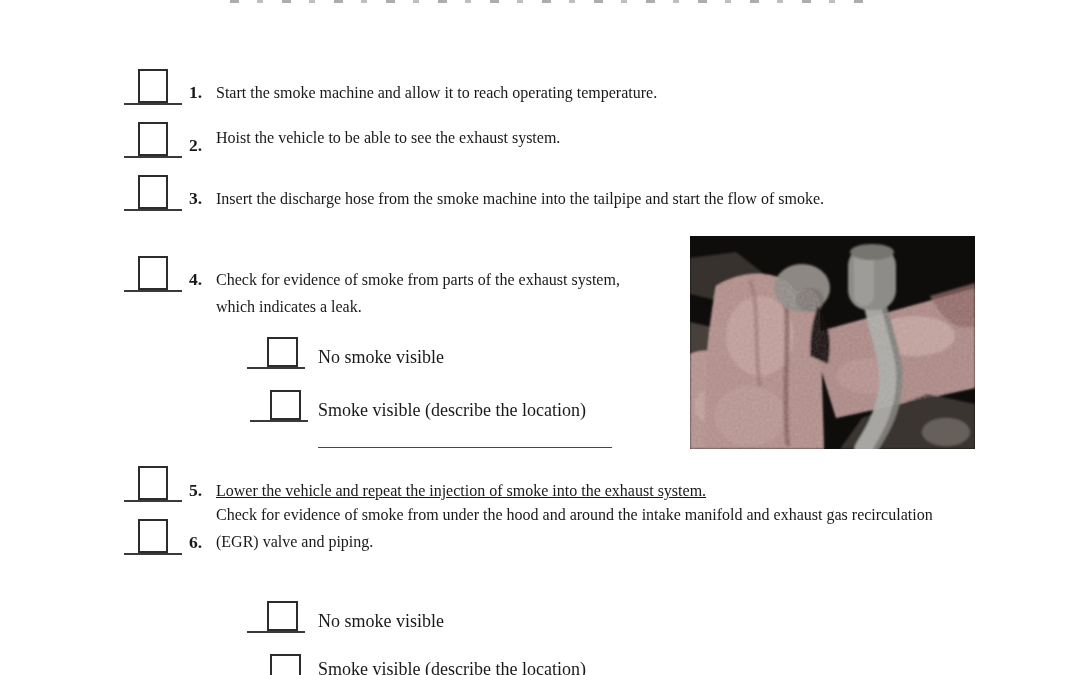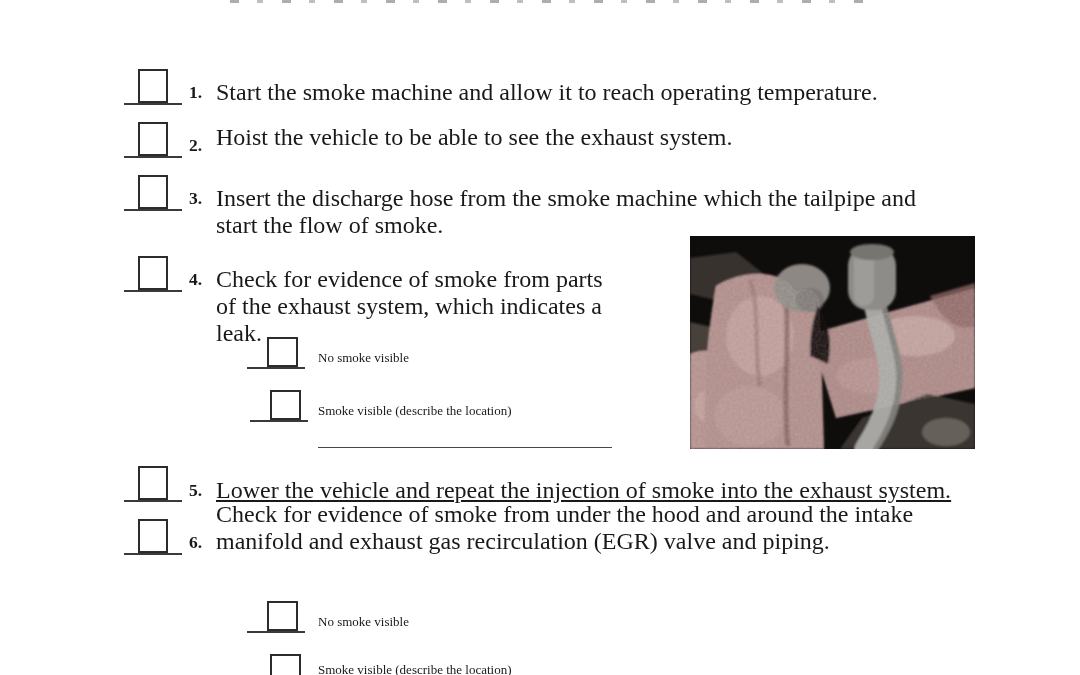--- a/index.html
+++ b/index.html
@@ -13,22 +13,22 @@
     background:repeating-linear-gradient(90deg,#6a6a6a 0 9px,transparent 9px 27px,#8a8a8a 27px 33px,transparent 33px 52px);
   }
   
   .cbx{position:absolute;width:58px;height:37px;}
   .cbx .box{position:absolute;left:14px;top:0;width:26px;height:30px;border:2px solid #2c2c2c;background:#fff;}
   .cbx .base{position:absolute;left:0;top:34px;width:58px;height:2px;background:#3a3a3a;}
   .cbx.sub{width:58px;height:33px;}
   .cbx.sub .box{left:20px;width:27px;height:26px;}
   .cbx.sub .base{top:30px;}
   .num{position:absolute;font-weight:bold;font-size:17.5px;line-height:27px;}
-  .txt{position:absolute;font-size:24px;line-height:27px;}
-  .optlabel{position:absolute;font-size:13px;line-height:27px;white-space:nowrap;}
+  .txt{position:absolute;font-size:16px;line-height:27px;}
+  .optlabel{position:absolute;font-size:18px;line-height:27px;white-space:nowrap;}
   .write-line{position:absolute;height:0;border-bottom:1.6px solid #474747;background:transparent;}
   .photo{position:absolute;left:690px;top:236px;width:285px;height:213px;}
   .photo svg{display:block;}
 </style>
 </head>
 <body>
 
 <div class="page">
 
   <div class="top-frag"></div>
@@ -45,21 +45,21 @@
     <span class="base"></span>
   </div>
   <div class="num" style="left:189px;top:132px;">2.</div>
   <div class="txt" style="left:216px;top:124px;width:800px;">Hoist the vehicle to be able to see the exhaust system.</div>
 
   <div class="cbx" style="left:124px;top:175px;">
     <span class="box"></span>
     <span class="base"></span>
   </div>
   <div class="num" style="left:189px;top:185px;">3.</div>
-  <div class="txt" style="left:216px;top:185px;width:730px;">Insert the discharge hose from the smoke machine which the tailpipe and start the flow of smoke.</div>
+  <div class="txt" style="left:216px;top:185px;width:730px;">Insert the discharge hose from the smoke machine into the tailpipe and start the flow of smoke.</div>
 
   <div class="cbx" style="left:124px;top:256px;">
     <span class="box"></span>
     <span class="base"></span>
   </div>
   <div class="num" style="left:189px;top:266px;">4.</div>
   <div class="txt" style="left:216px;top:266px;width:405px;">Check for evidence of smoke from parts of the exhaust system, which indicates a leak.</div>
 
   <div class="cbx sub" style="left:247px;top:337px;">
     <span class="box"></span>

